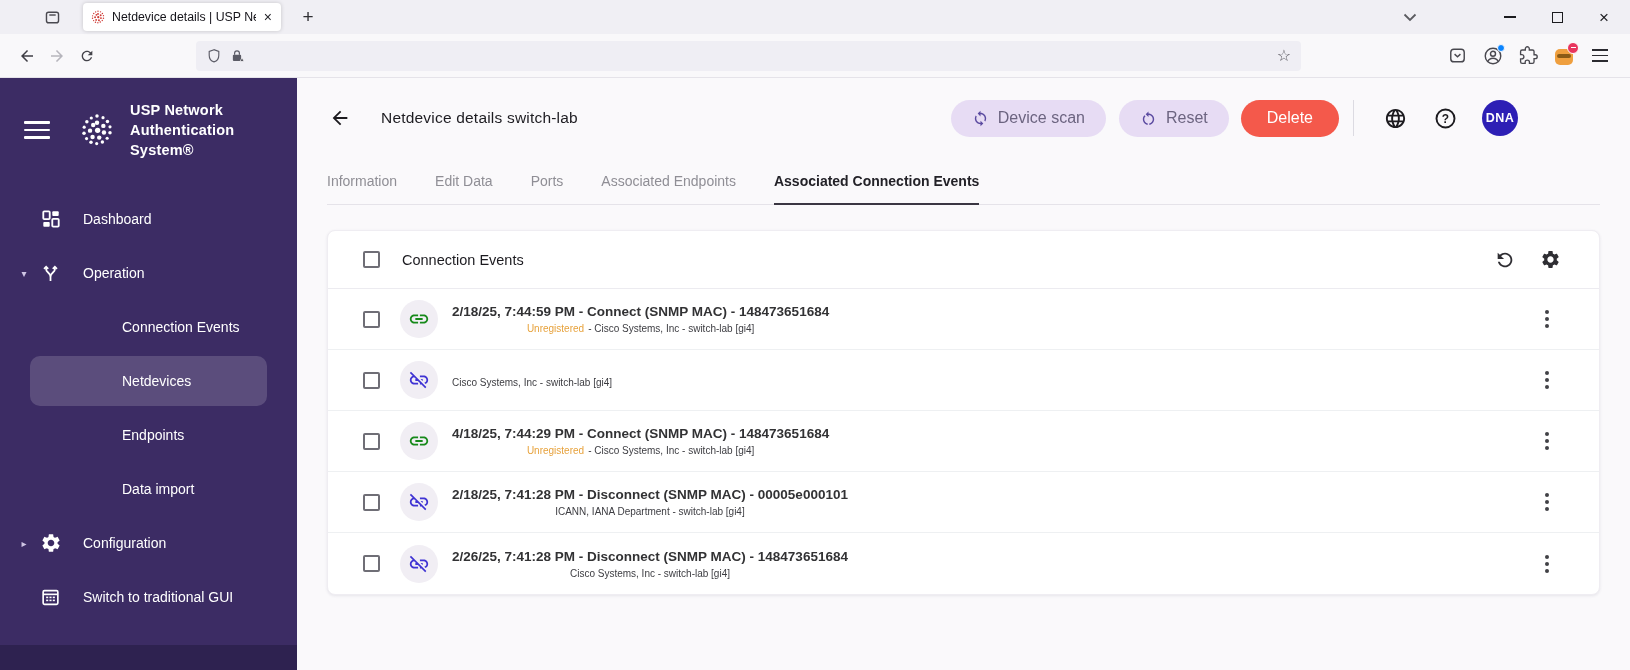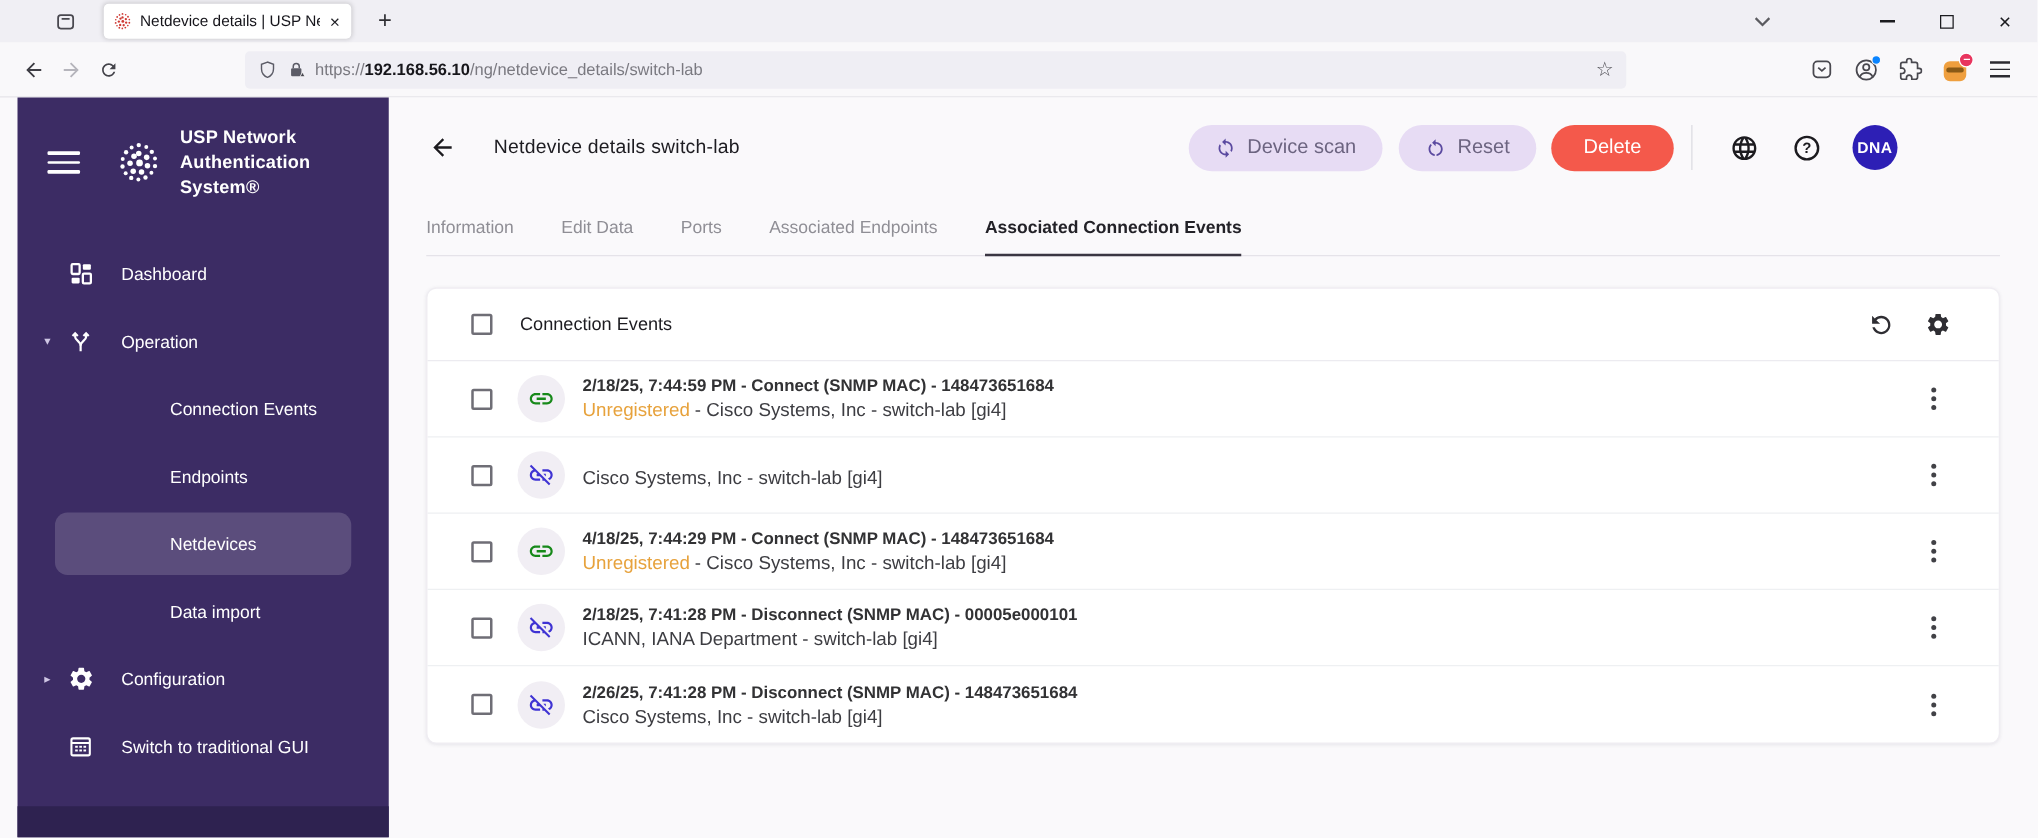--- a/index.html
+++ b/index.html
@@ -37,21 +37,21 @@
   .extbadge .band { position:absolute; left:3px; top:9px; width:14px; height:4px; border-radius:2px; background:#8a5a16; }
   .extbadge .badge { position:absolute; right:-3px; top:-3px; width:12px; height:12px; border-radius:50%;
                      background:#e8356-; background:#e8355e; border:1.5px solid #fff; display:flex; align-items:center; justify-content:center; }
   .extbadge .badge i { display:block; width:5px; height:1.6px; background:#fff; }
   .acct { position:relative; display:flex; }
   .acct .dot { position:absolute; right:-2px; top:-2px; width:8px; height:8px; border-radius:50%; background:#0a84ff; border:1.5px solid #f9f8fa; }
   .burger { display:flex; flex-direction:column; gap:4px; cursor:pointer; }
   .burger i { width:16px; height:1.8px; background:#2b2a30; display:block; }
 
   
-  .app { display:flex; height:592px;margin-left:14px; }
+  .app { display:flex; height:592px; }
   .sidebar { width:297px; background:#3c2c64; color:#fff; position:relative; flex-shrink:0; }
   .brand { display:flex; align-items:center; padding:22px 0 0 24px; }
   .sb-burger { display:flex; flex-direction:column; gap:5px; cursor:pointer; margin-right:28px; }
   .sb-burger i { width:26px; height:2.6px; background:#fff; display:block; border-radius:1px; }
   .brand-logo { color:#fff; margin-right:14px; }
   .brand-name { font-size:14.5px; font-weight:700; line-height:20px; letter-spacing:.2px; width:140px; }
   .nav { margin-top:32px; }
   .nav-item { height:54px; display:flex; align-items:center; cursor:pointer; font-size:14px; color:#fff; }
   .nav-item .caret { width:32px; display:flex; justify-content:center; color:#cfc6e4; font-size:10px; }
   .nav-item .nico { width:24px; margin-right:19px; color:#fff; display:flex; }
@@ -91,21 +91,21 @@
   .cb { width:17px; height:17px; border:2px solid #6f6e76; border-radius:2px; background:#fff; flex-shrink:0; cursor:pointer; }
 
   .row { height:61px; display:flex; align-items:center; padding:0 46px 0 35px; border-bottom:1px solid #eef0f2; }
   .row:last-child { border-bottom:none; }
   .avatar-circle { margin-left:20px; width:38px; height:38px; border-radius:50%; background:#f1eef4;
                    display:flex; align-items:center; justify-content:center; flex-shrink:0; }
   .avatar-circle.connect { color:#17891a; }
   .avatar-circle.disconnect { color:#3f33d3; }
   .row-text { margin-left:14px; min-width:0; }
   .row-title { font-size:13.5px; font-weight:700; color:#323234; white-space:nowrap; }
-  .row-sub { margin-top:4px; font-size:15px; color:#3d3d42; white-space:nowrap; }
+  .row-sub { margin-top:4px; font-size:10px; color:#3d3d42; white-space:nowrap;text-align:center; }
   .row-sub .status { color:#e7a23c; margin-right:4px; }
   .dots { margin-left:auto; display:flex; flex-direction:column; gap:3px; cursor:pointer; padding:4px; }
   .dots i { width:4px; height:4px; border-radius:50%; background:#414146; display:block; }
 </style>
 </head>
 <body>
 
 <svg width="0" height="0" style="position:absolute">
   <defs>
     <g id="i-dots-logo">
@@ -197,21 +197,20 @@
   </span>
   <div class="urlbar">
     <svg class="ic" width="16" height="16" viewBox="0 0 24 24" fill="none" stroke="#5b5b66" stroke-width="1.7">
       <path d="M12 2.5L4.8 5.2v5.6c0 4.6 3 8.9 7.2 10 4.2-1.1 7.2-5.4 7.2-10V5.2L12 2.5z"></path>
     </svg>
     <svg class="ic" width="16" height="16" viewBox="0 0 24 24">
       <path d="M8.4 10V7.8a3.6 3.6 0 0 1 7.2 0V10" fill="none" stroke="#5b5b66" stroke-width="1.8"></path>
       <rect x="5.8" y="10" width="12.4" height="9.5" rx="1.5" fill="#5b5b66"></rect>
       <path d="M19.5 14.5l3 5.5h-6z" fill="#474750" stroke="#f9f8fa" stroke-width="1"></path>
     </svg>
-    <span class="urltext"><span>https://</span><span class="host">192.168.56.10</span><span>/ng/netdevice_details/switch-lab</span></span>
     <span class="star">☆</span>
   </div>
   <div class="nav-right">
     <span>
       <svg class="ic" width="19" height="19" viewBox="0 0 24 24" fill="none" stroke="#49484f" stroke-width="1.8">
         <rect x="3.5" y="4" width="17" height="16" rx="4"></rect>
           <path d="M8.3 10.3l3.7 3.2 3.7-3.2"></path>
       </svg>
     </span>
     <span class="acct">
@@ -279,25 +278,25 @@
               <path d="M17 5.5v2c0 3-5 4-5 8"></path>
             <path d="M4.6 6.6L7 4.2l2.4 2.4"></path>
               <path d="M14.6 6.6L17 4.2l2.4 2.4"></path>
           </svg>
         </span>
         <span>Operation</span>
       </div>
       <div class="sub-item">
         <span>Connection Events</span>
       </div>
+      <div class="sub-item selected">
+        <span>Netdevices</span>
+      </div>
       <div class="sub-item">
         <span>Endpoints</span>
-      </div>
-      <div class="sub-item selected">
-        <span>Netdevices</span>
       </div>
       <div class="sub-item">
         <span>Data import</span>
       </div>
       <div class="nav-item lvl1">
         <span class="caret">▸</span>
         <span class="nico">
           <svg class="ic" width="22" height="22" viewBox="0 0 24 24" fill="currentColor">
               <use href="#i-gear"></use>
             </svg>

